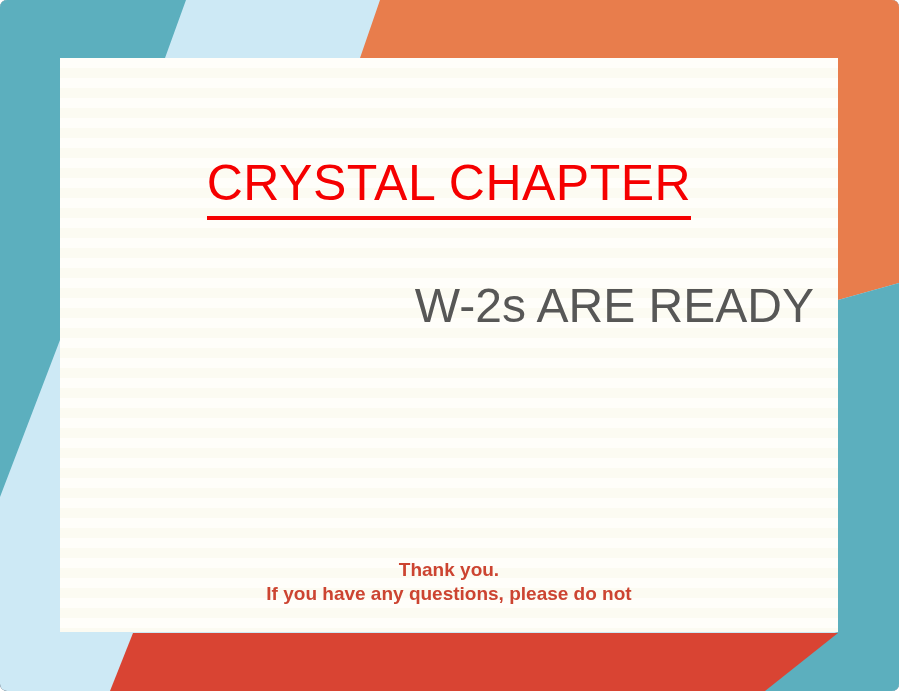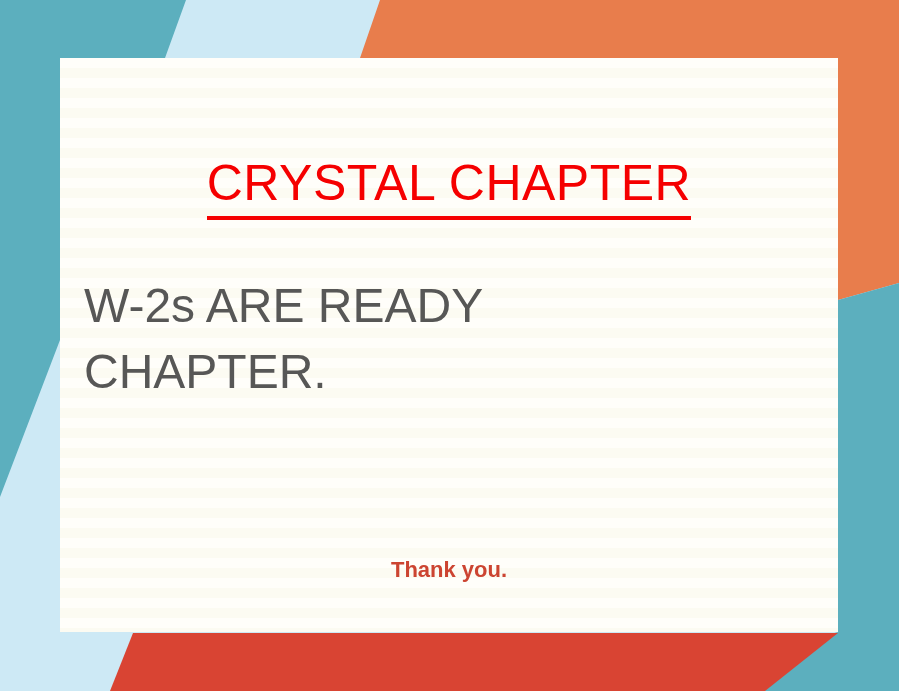--- a/index.html
+++ b/index.html
@@ -10,20 +10,21 @@
   }
   body {
     font-family: "Liberation Sans", sans-serif;
   }
   #slide {
     position: relative;
     width: 899px;
     height: 691px;
     overflow: hidden;
     background: #0f172a;
+    border-radius: 7px;
   }
   #bg-svg {
     position: absolute;
     top: 0; left: 0;
     width: 899px;
     height: 691px;
     display: block;
   }
   #card {
     position: absolute;
@@ -65,39 +66,39 @@
   #title .title-text {
     border-bottom: 4px solid #F50000;
     padding-bottom: 4px;
     display: inline-block;
   }
   #body-text {
     position: absolute;
     top: 215px;
     left: 24px;
     width: 730px;
-    text-align: left;
+    text-align: right;
     color: #575756;
     font-size: 48px;
     line-height: 66px;
     font-weight: normal;
     margin: 0;
   }
   #body-text .body-line {
     display: block;
     white-space: nowrap;
   }
   #footer-text {
     position: absolute;
     top: 500px;
     left: 0;
     width: 100%;
     text-align: center;
     color: #CC4431;
-    font-size: 22px;
+    font-size: 19px;
     line-height: 24px;
     font-weight: bold;
     margin: 0;
   }
   #footer-text .footer-line {
     display: block;
     white-space: nowrap;
   }
 </style>
 </head>
@@ -120,23 +121,23 @@
 
   <div id="card">
     <div class="card-inner">
 
       <div id="title">
         <span class="title-text">CRYSTAL CHAPTER</span>
       </div>
 
       <div id="body-text">
         <span class="body-line">W-2s ARE READY</span>
-        <span class="body-line">CHAPTER.</span>
       </div>
 
       <div id="footer-text">
         <span class="footer-line">Thank you.</span>
+        <span class="footer-line">If you have any questions, please do not</span>
       </div>
 
     </div>
   </div>
 
 </div>
 
 </body></html>

